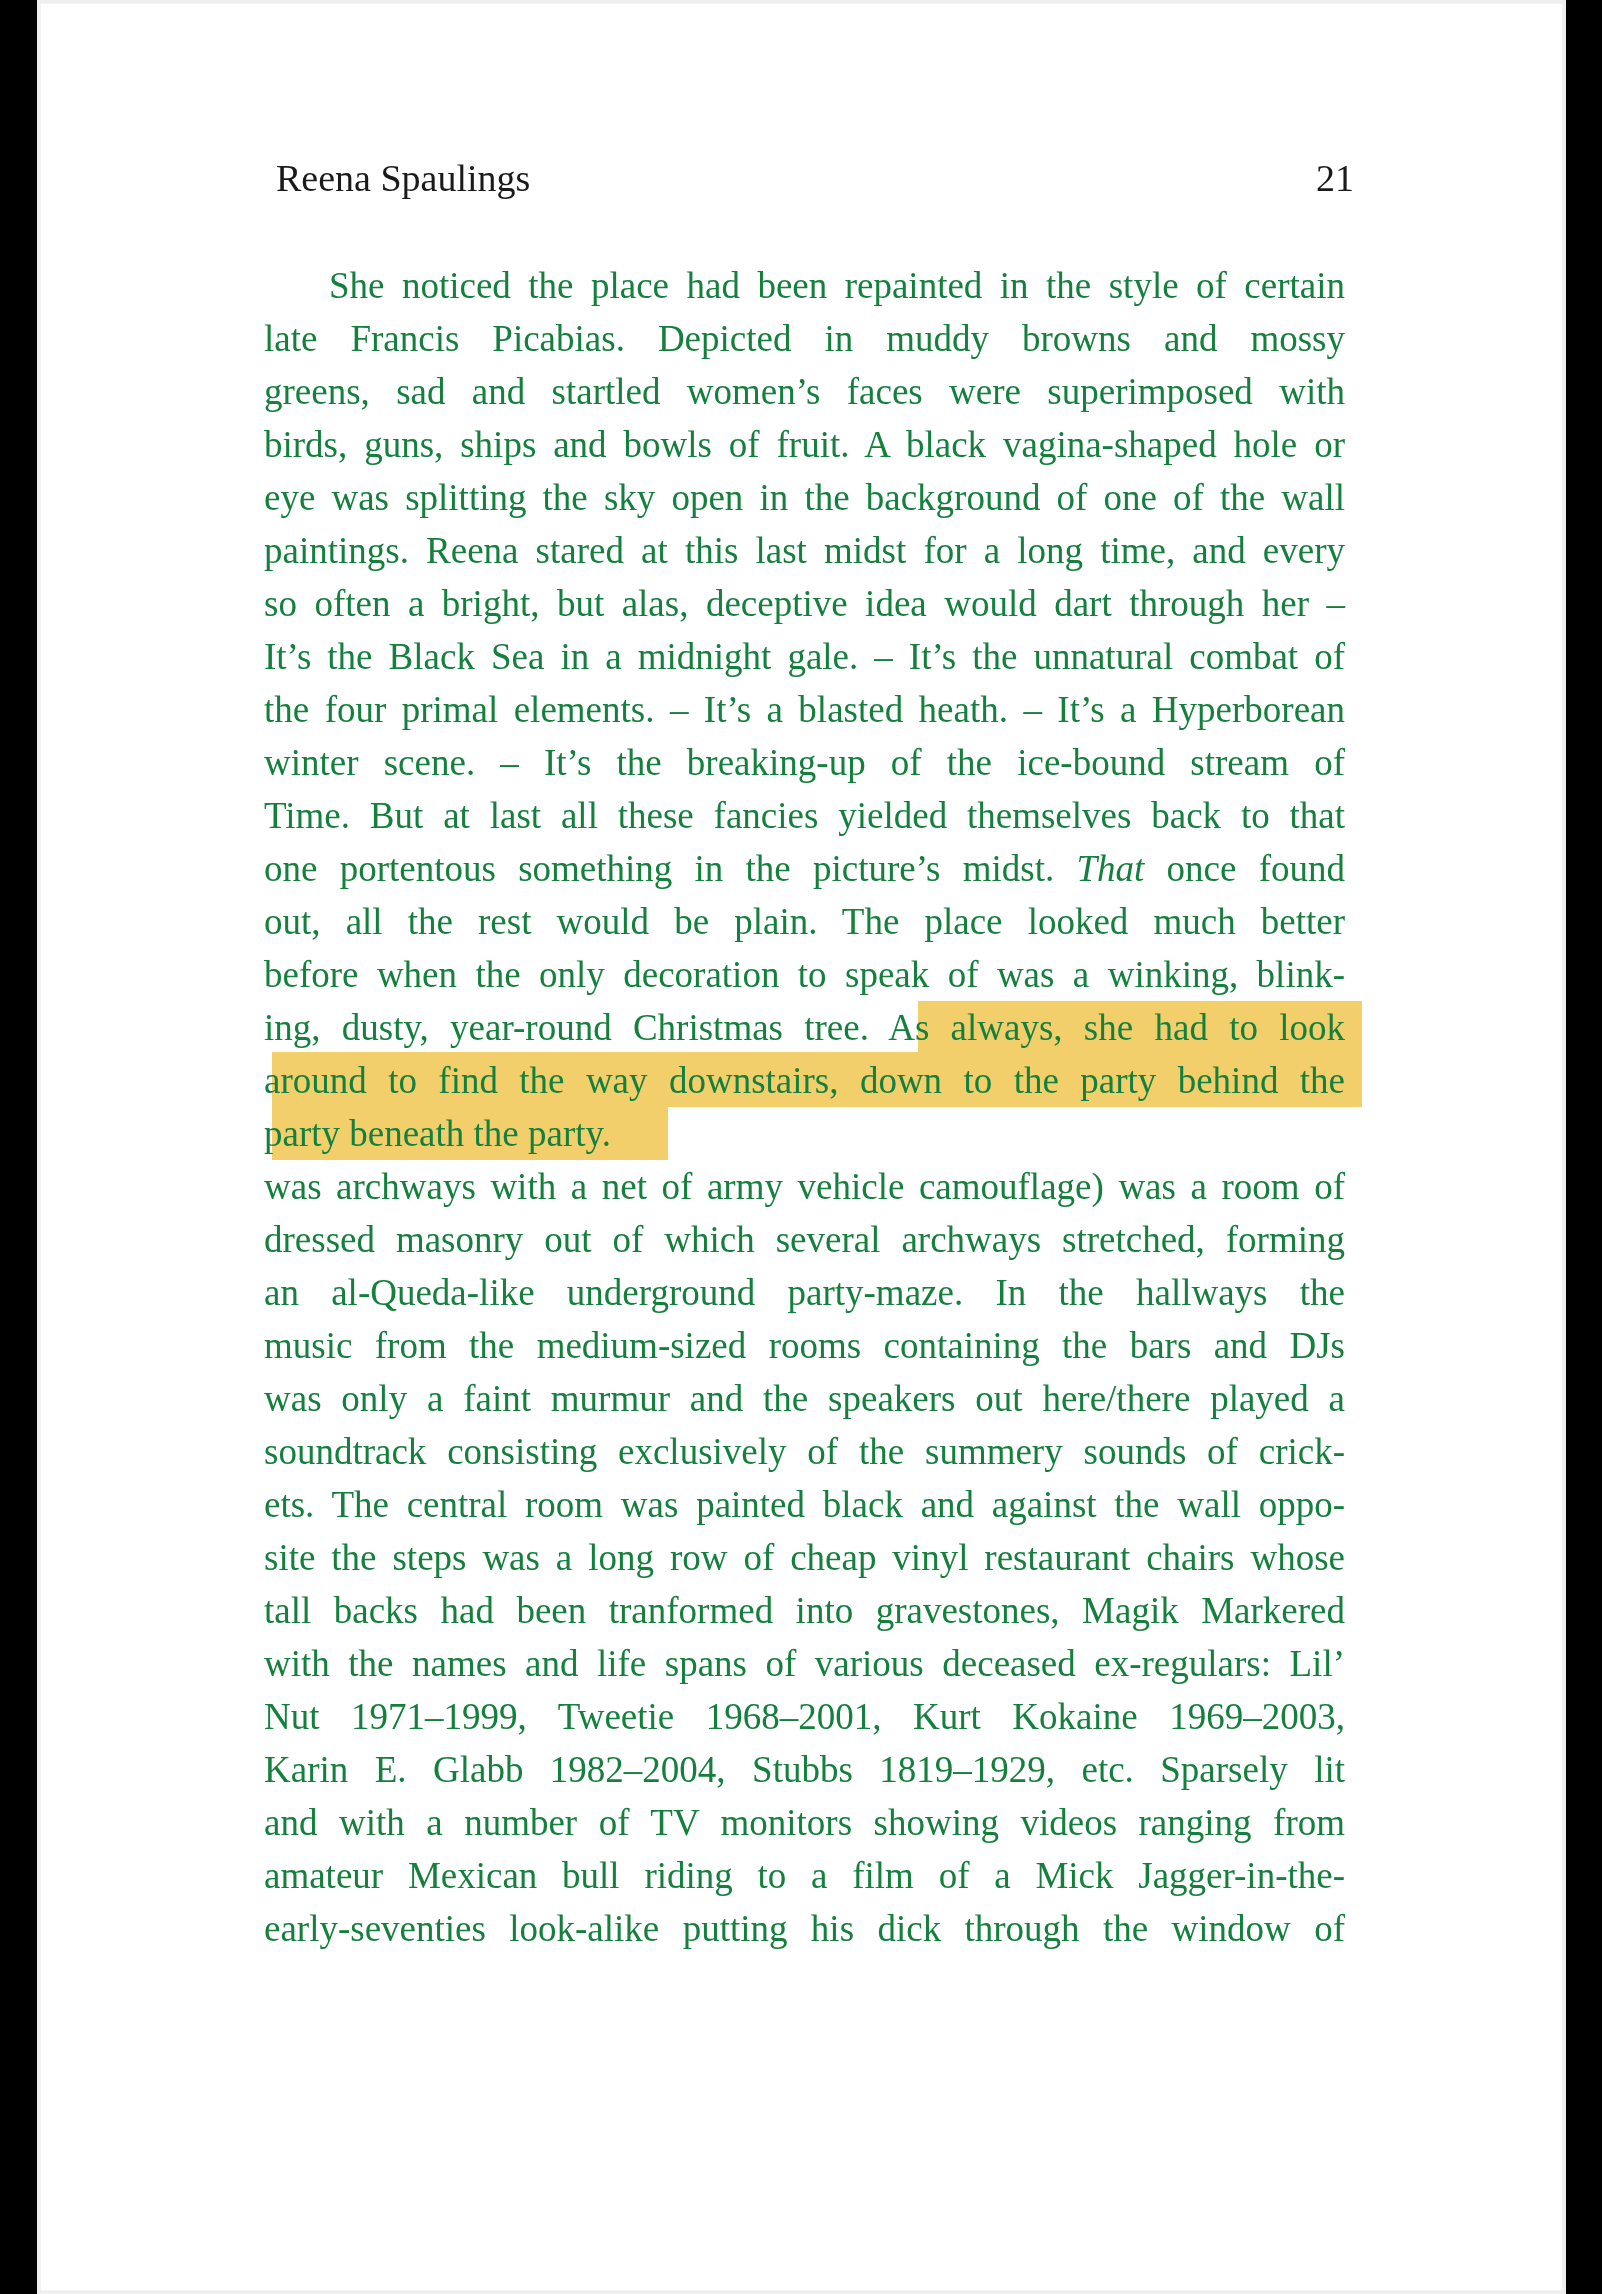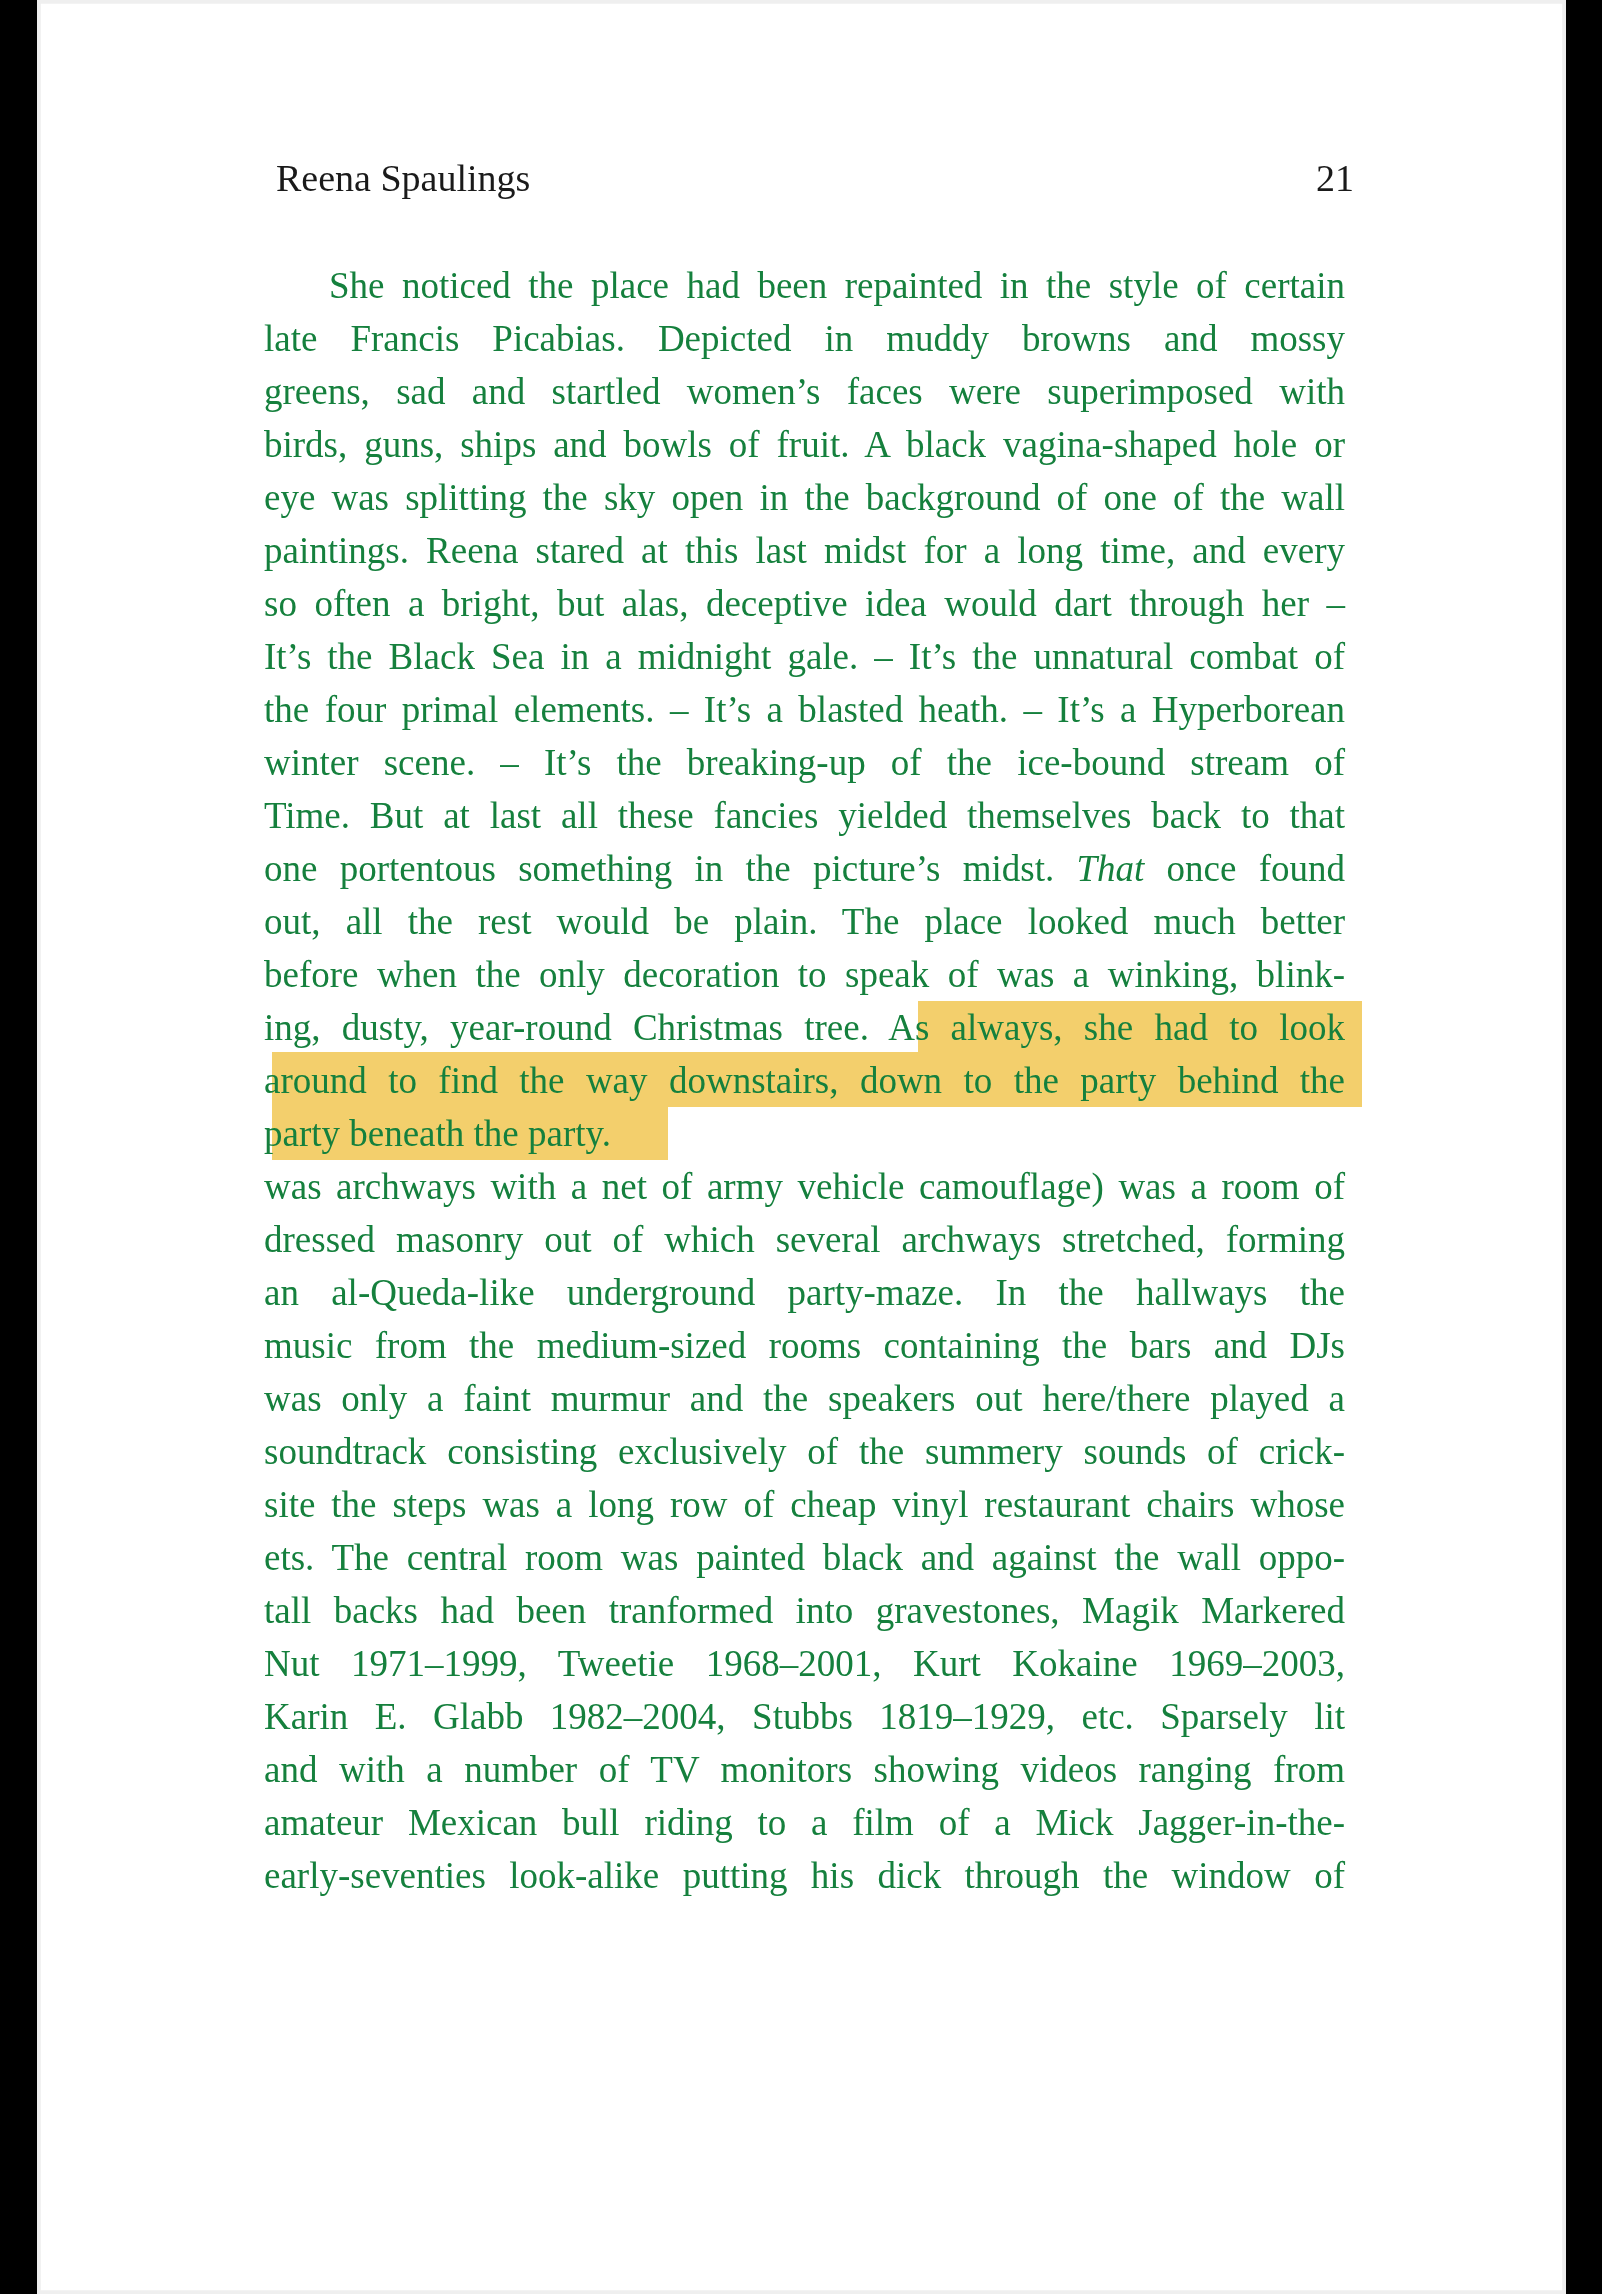--- a/index.html
+++ b/index.html
@@ -114,23 +114,24 @@
       <span class="line">around to find the way downstairs, down to the party behind the</span>
       <span class="line last">party beneath the party.</span>
     </div>
     <div>
       <span class="line">was archways with a net of army vehicle camouflage) was a room of</span>
       <span class="line">dressed masonry out of which several archways stretched, forming</span>
       <span class="line">an al-Queda-like underground party-maze. In the hallways the</span>
       <span class="line">music from the medium-sized rooms containing the bars and DJs</span>
       <span class="line">was only a faint murmur and the speakers out here/there played a</span>
       <span class="line">soundtrack consisting exclusively of the summery sounds of crick-</span>
+      <span class="line">ets. The central room was painted black and against the wall oppo-</span>
       <span class="line">site the steps was a long row of cheap vinyl restaurant chairs whose</span>
-      <span class="line">ets. The central room was painted black and against the wall oppo-</span>
       <span class="line">tall backs had been tranformed into gravestones, Magik Markered</span>
+      <span class="line">with the names and life spans of various deceased ex-regulars: Lil’</span>
       <span class="line">Nut 1971–1999, Tweetie 1968–2001, Kurt Kokaine 1969–2003,</span>
       <span class="line">Karin E. Glabb 1982–2004, Stubbs 1819–1929, etc. Sparsely lit</span>
       <span class="line">and with a number of TV monitors showing videos ranging from</span>
       <span class="line">amateur Mexican bull riding to a film of a Mick Jagger-in-the-</span>
       <span class="line">early-seventies look-alike putting his dick through the window of</span>
     </div>
   </div>
 </div>
 
 

